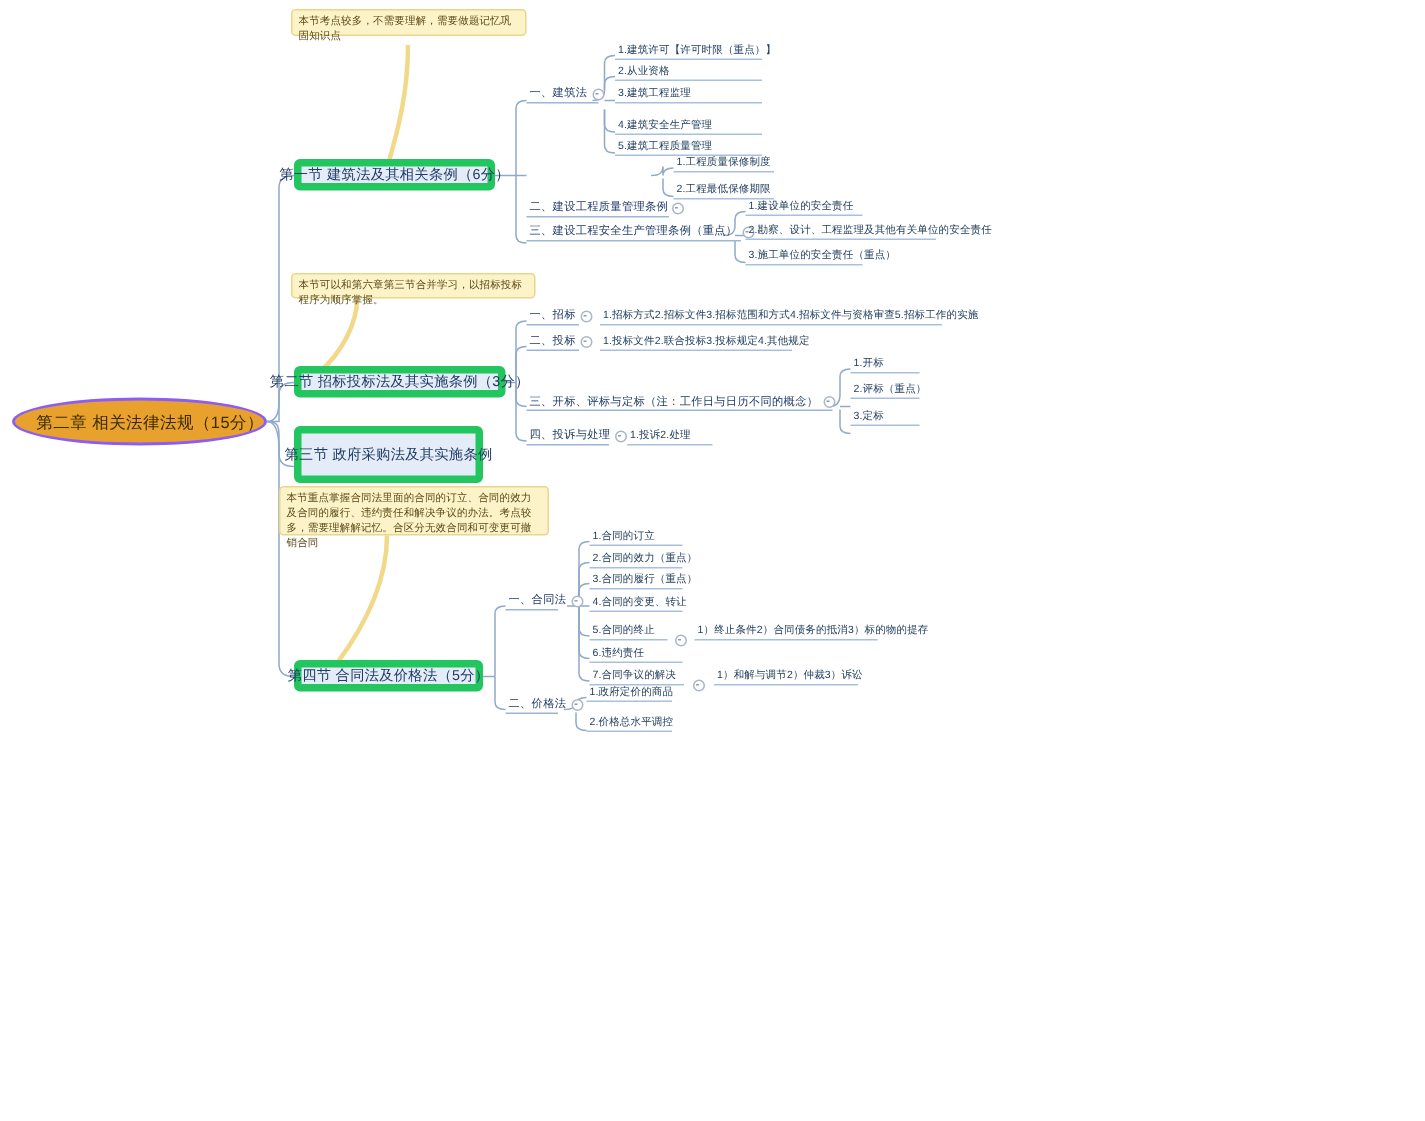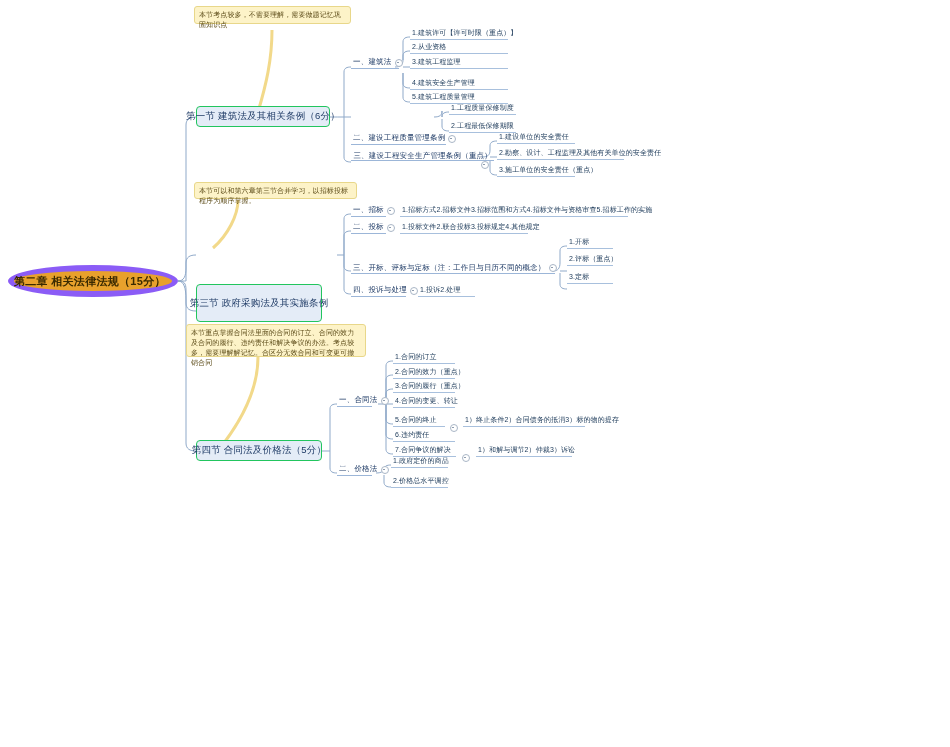--- a/index.html
+++ b/index.html
@@ -28,34 +28,34 @@
     pointer-events: none;
   }
   .node {
     position: absolute;
     box-sizing: border-box;
     white-space: nowrap;
   }
   
   .root-node {
     background: #e8a12c;
-    border: 6px solid #8b5cf6;
+    border: 2px solid #8b5cf6;
     border-radius: 50%;
     color: #3a2a00;
-    font-weight: bold;
+    font-weight: normal;
     font-size: 11px;
     display: flex;
     align-items: center;
-    justify-content: flex-start;
+    justify-content: flex-end;
     letter-spacing: 0.3px;
   }
   
   .section-node {
     background: #e4ecf7;
-    border: 1px solid #22c55e;
+    border: 5px solid #22c55e;
     border-radius: 4px;
     color: #1f3b66;
     font-size: 9.5px;
     display: flex;
     align-items: center;
     justify-content: center;
     letter-spacing: 0.2px;
   }
   
   .note-node {
@@ -239,34 +239,37 @@
     <span class="label-text">二、建设工程质量管理条例</span>
     <span class="toggle"></span>
   </div>
   <div class="node leaf-node" style="left:449px; top:104px; width:67px; height:11px;">
     <span>1.工程质量保修制度</span>
   </div>
   <div class="node leaf-node" style="left:449px; top:122px; width:67px; height:11px;">
     <span>2.工程最低保修期限</span>
   </div>
 
-  <div class="node branch-node" style="left:351px; top:150px; width:143px; height:11px;flex-direction:column;">
+  <div class="node branch-node" style="left:351px; top:150px; width:143px; height:11px;">
     <span class="label-text">三、建设工程安全生产管理条例（重点）</span>
     <span class="toggle"></span>
   </div>
   <div class="node leaf-node" style="left:497px; top:133px; width:78px; height:11px;">
     <span>1.建设单位的安全责任</span>
   </div>
   <div class="node leaf-node" style="left:497px; top:149px; width:127px; height:11px;">
     <span>2.勘察、设计、工程监理及其他有关单位的安全责任</span>
   </div>
   <div class="node leaf-node" style="left:497px; top:166px; width:78px; height:11px;">
     <span>3.施工单位的安全责任（重点）</span>
   </div>
 
+  <div class="node section-node" style="left:196px; top:244px; width:141px; height:21px;">
+    <span>第二节 招标投标法及其实施条例（3分）</span>
+  </div>
 
   <div class="node branch-node" style="left:351px; top:206px; width:35px; height:11px;">
     <span class="label-text">一、招标</span>
     <span class="toggle"></span>
   </div>
   <div class="node leaf-node" style="left:400px; top:206px; width:228px; height:11px;">
     <span>1.招标方式2.招标文件3.招标范围和方式4.招标文件与资格审查5.招标工作的实施</span>
   </div>
 
   <div class="node branch-node" style="left:351px; top:223px; width:35px; height:11px;">

